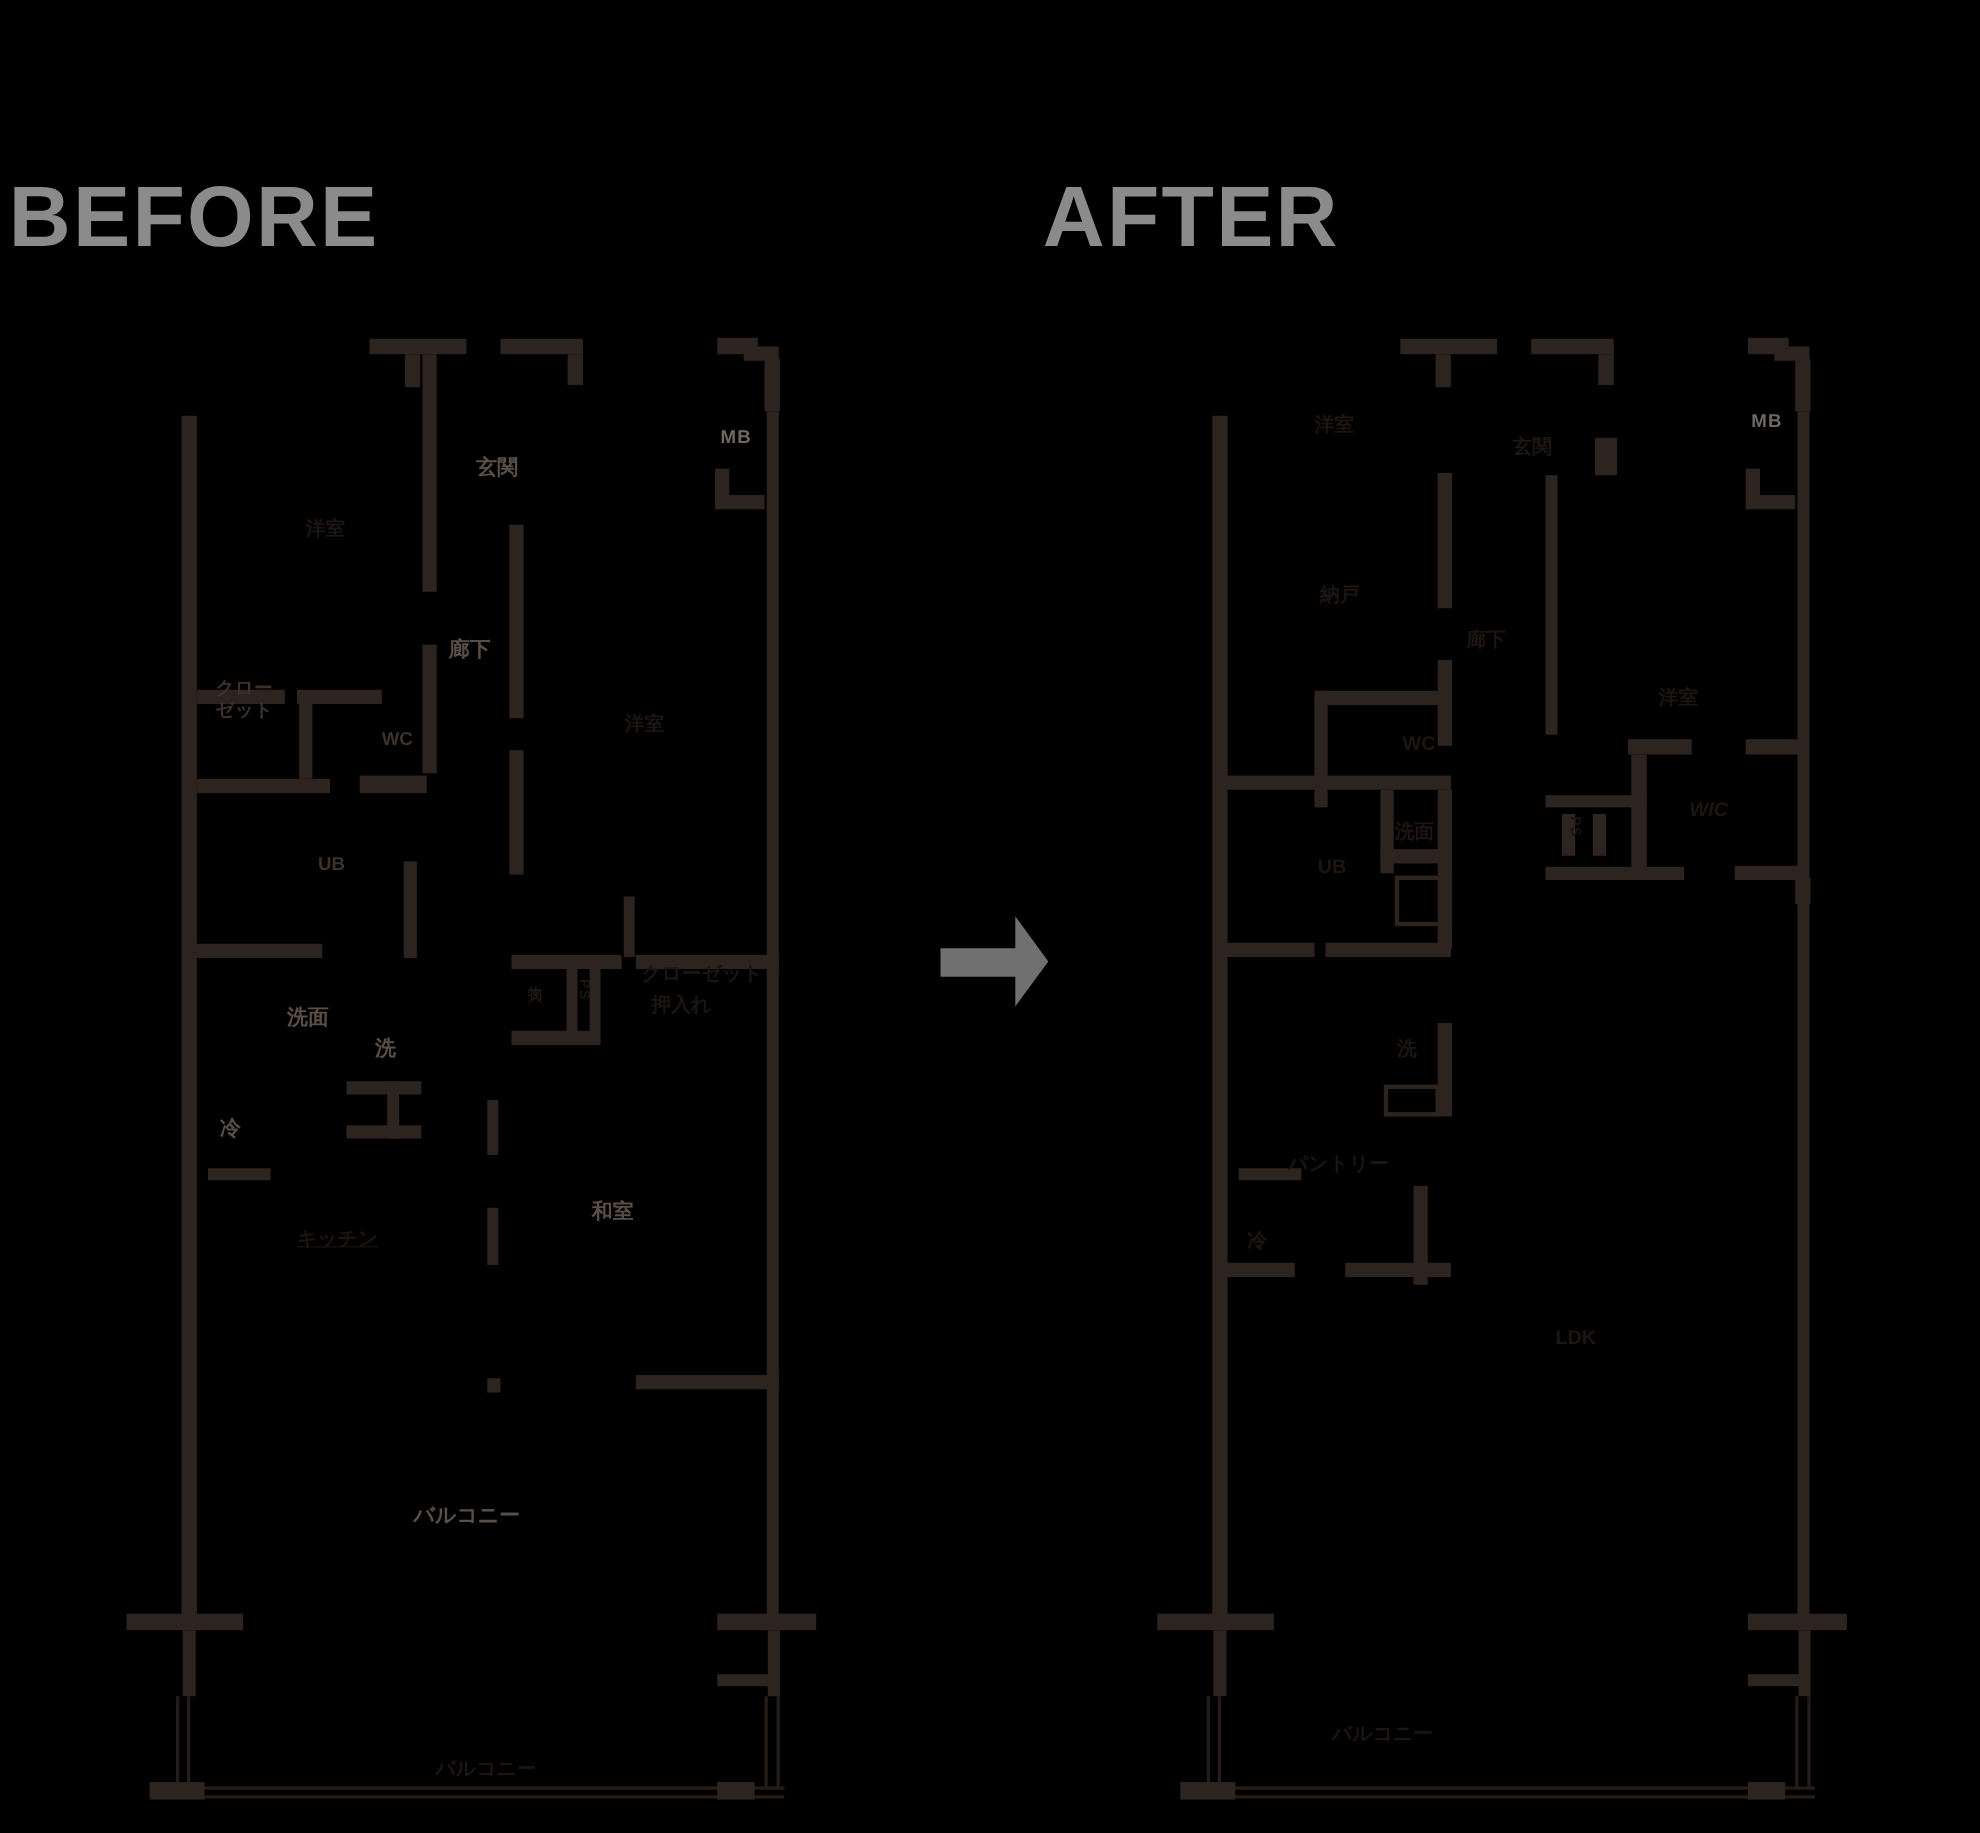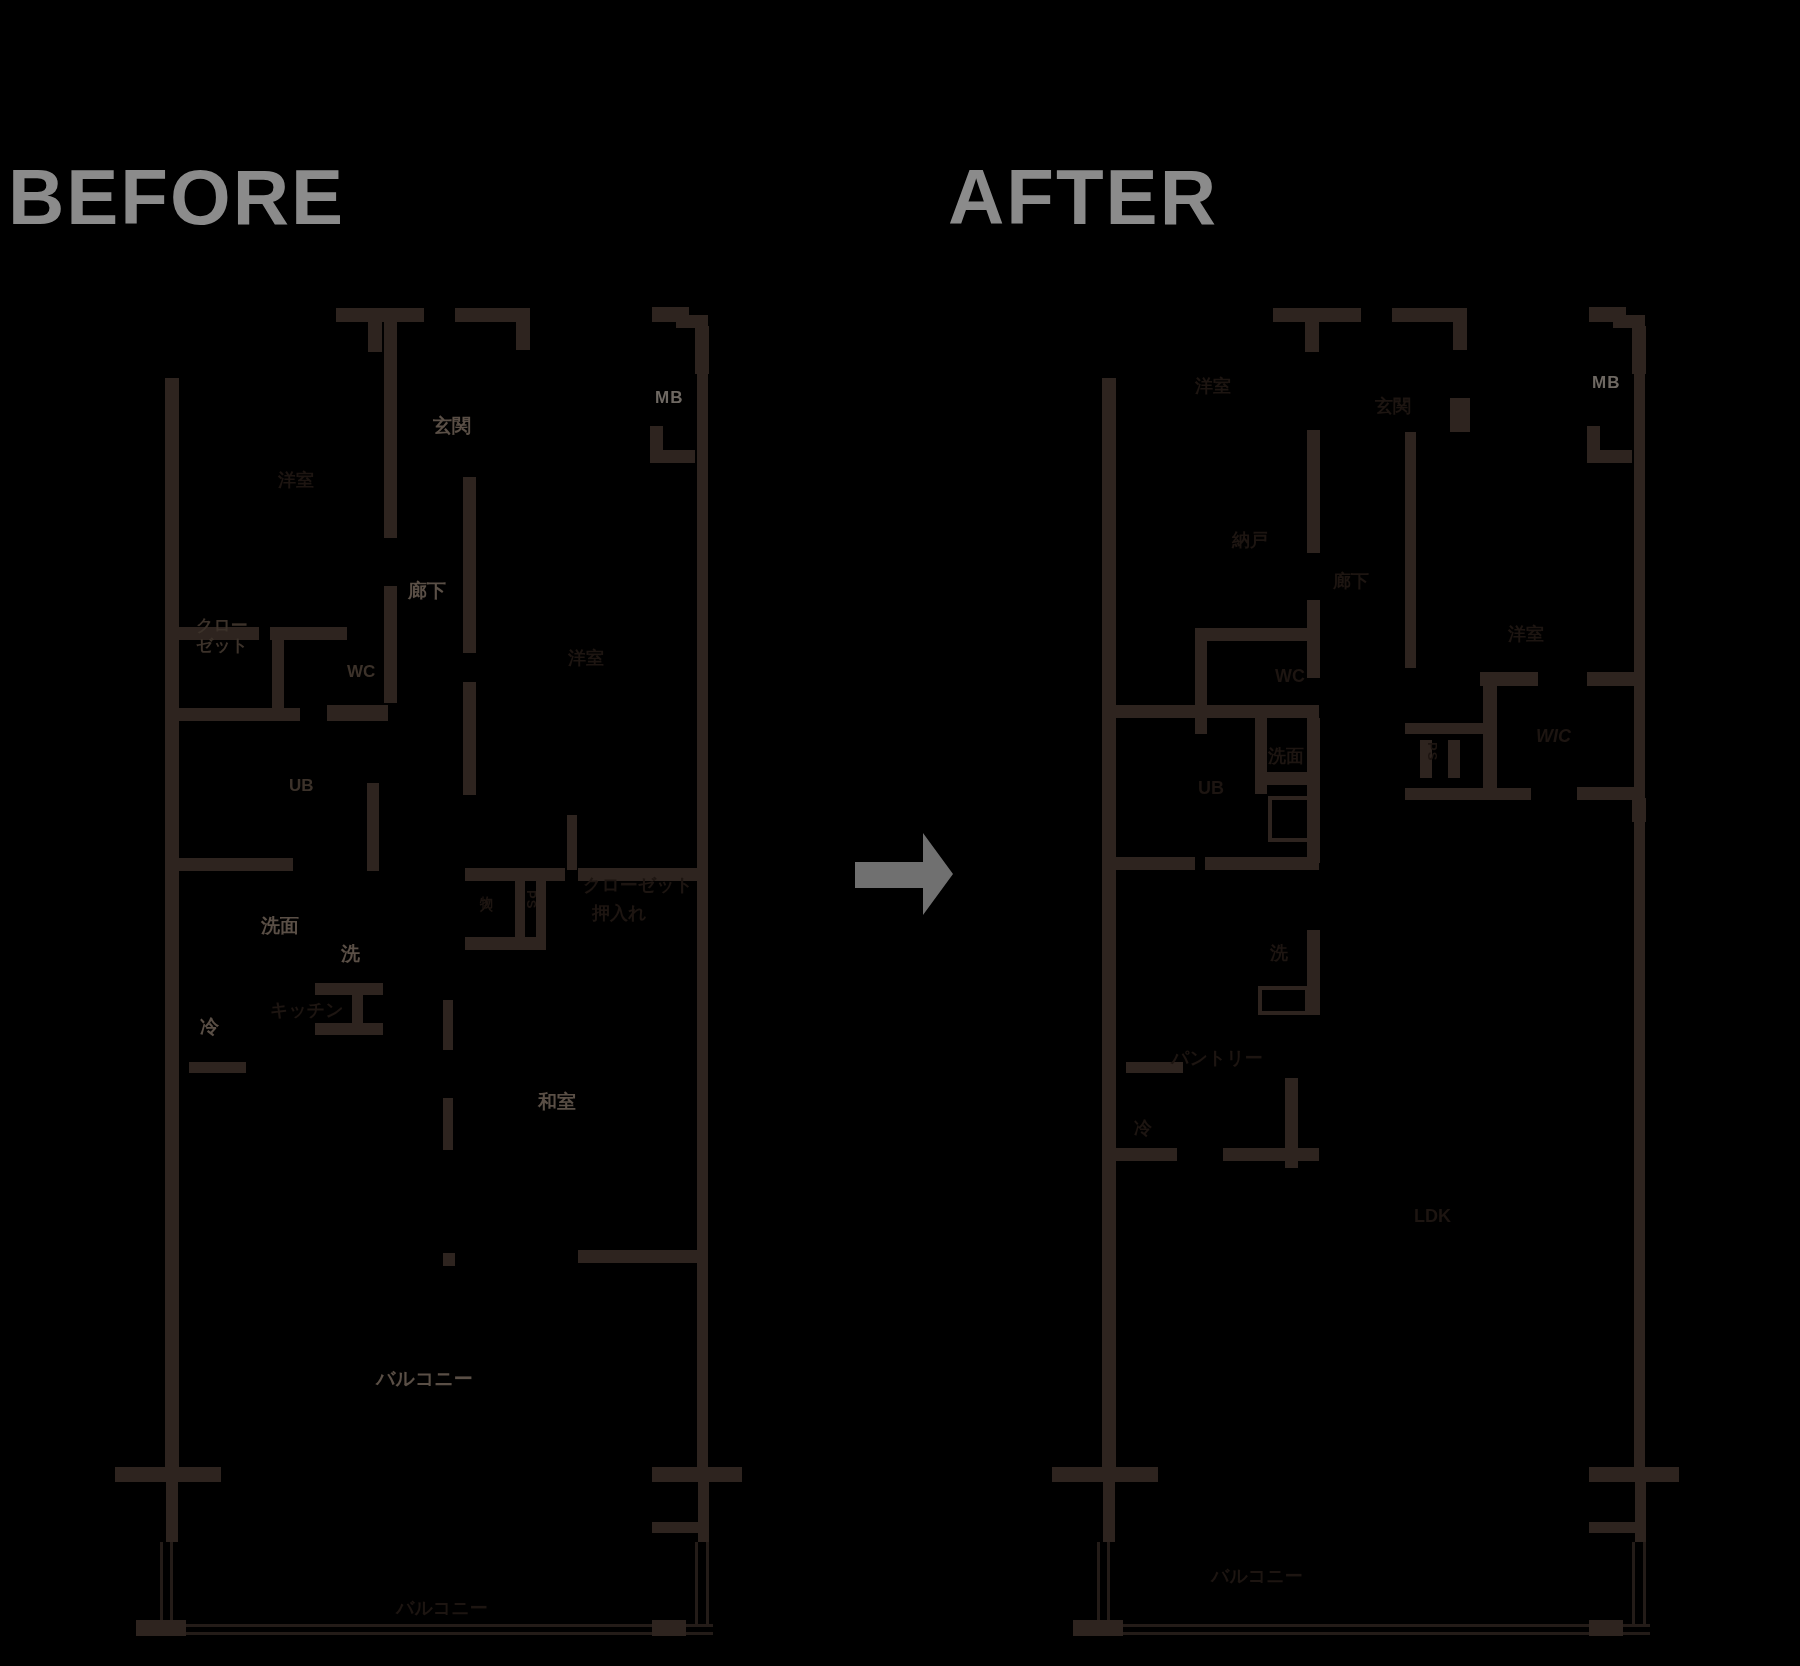--- a/index.html
+++ b/index.html
@@ -133,29 +133,29 @@
       <div class="room-label bright" style="left: 341px; top: 943px;">洗</div>
       <div class="room-label bright" style="left: 200px; top: 1016px;">冷</div>
       <div class="room-label bright" style="left: 538px; top: 1091px;">和室</div>
       <div class="room-label bright" style="left: 376px; top: 1368px;">バルコニー</div>
       <div class="room-label mid" style="left: 196px; top: 616px;">クロー
 ゼット</div>
       <div class="room-label mid" style="left: 347px; top: 662px;">WC</div>
       <div class="room-label mid" style="left: 289px; top: 776px;">UB</div>
       <div class="room-label dark" style="left: 278px; top: 470px;">洋室</div>
       <div class="room-label dark" style="left: 568px; top: 648px;">洋室</div>
-      <div class="room-label dark" style="left: 270px; top: 1000px;">キッチン</div>
+      <div class="room-label dark" style="left: 270px; top: 1116px; text-decoration: underline;">キッチン</div>
       <div class="room-label dark" style="left: 583px; top: 836px; margin-top: 39px;">クローゼット</div>
       <div class="room-label dark" style="left: 592px; top: 903px;">押入れ</div>
       <div class="room-label dark vertical" style="left: 523px; top: 890px;">PS</div>
       <div class="room-label dark vertical" style="left: 478px; top: 886px;">物入</div>
       <div class="room-label dark" style="left: 396px; top: 1598px;">バルコニー</div>
       <div class="room-label mb" style="left: 1592px; top: 373px;">MB</div>
       <div class="room-label dark" style="left: 1195px; top: 376px;">洋室</div>
-      <div class="room-label dark" style="left: 1232px; top: 530px;">納戸</div>
+      <div class="room-label dark" style="left: 1200px; top: 530px;">納戸</div>
       <div class="room-label dark" style="left: 1375px; top: 396px;">玄関</div>
       <div class="room-label dark" style="left: 1333px; top: 571px;">廊下</div>
       <div class="room-label dark" style="left: 1275px; top: 666px;">WC</div>
       <div class="room-label dark" style="left: 1268px; top: 746px;">洗面</div>
       <div class="room-label dark" style="left: 1198px; top: 778px;">UB</div>
       <div class="room-label dark" style="left: 1270px; top: 943px;">洗</div>
       <div class="room-label dark" style="left: 1134px; top: 1118px;">冷</div>
       <div class="room-label dark" style="left: 1171px; top: 1048px; text-align: right;">パントリー</div>
       <div class="room-label dark" style="left: 1414px; top: 1206px;">LDK</div>
       <div class="room-label dark" style="left: 1508px; top: 624px;">洋室</div>

